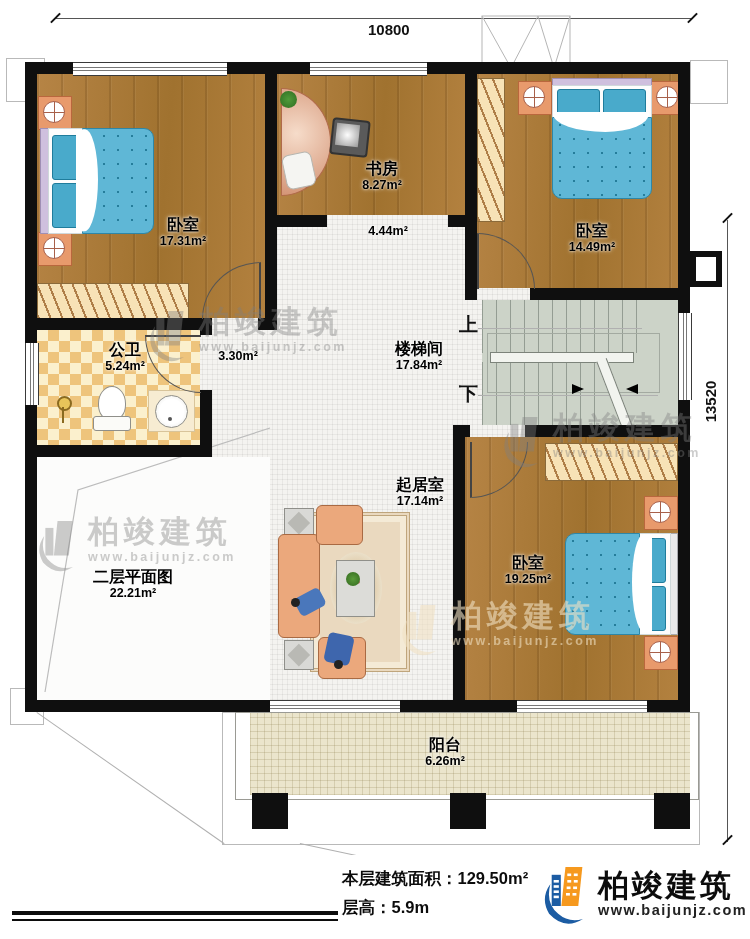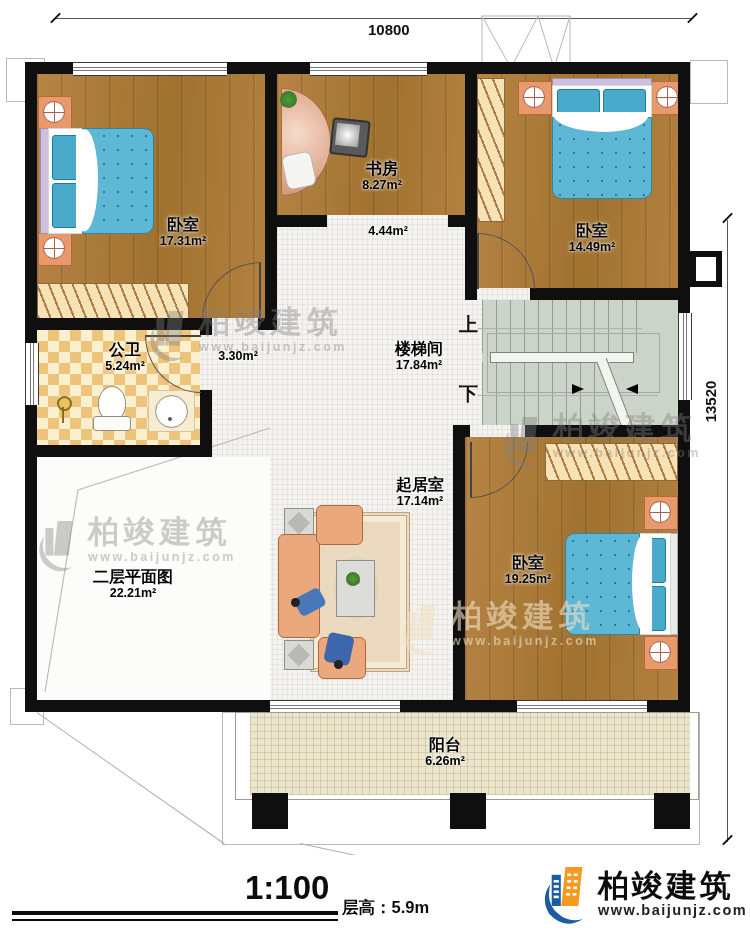--- a/index.html
+++ b/index.html
@@ -315,23 +315,25 @@
         <rect x="9" y="10" width="7" height="24" fill="currentColor"></rect>
         <rect x="20" y="4" width="13" height="30" fill="currentColor" transform="skewX(-6)"></rect>
       </svg>
     <div>
       <div class="t1">柏竣建筑</div>
       <div class="t2">www.baijunjz.com</div>
     </div>
   </div>
 
   <div id="titleblock">
-    <div class="tb-scale">1:100</div>
     <div class="tb-u1"></div>
     <div class="tb-u2"></div>
+    <div class="tb-meta" style="top:13px;">
+      <span>本层建筑面积：</span><span>129.50m²</span>
+    </div>
     <div class="tb-meta" style="top:42px;">
       <span>层高：</span><span>5.9m</span>
     </div>
     <svg style="position:absolute;left:540px;top:6px;" width="52" height="64" viewBox="0 0 40 48">
       <path d="M7 40 Q0 28 8 17 Q4 32 14 40 Q22 47 33 44 Q19 53 7 40Z" fill="#1c5ca3"></path>
       <rect x="9" y="10" width="7" height="24" fill="#1c5ca3"></rect>
       <rect x="20" y="4" width="13" height="30" fill="#f6991e" transform="skewX(-6)"></rect>
       <g fill="#fff">
         <rect x="10.5" y="14" width="4" height="2"></rect>
           <rect x="10.5" y="18" width="4" height="2"></rect>

